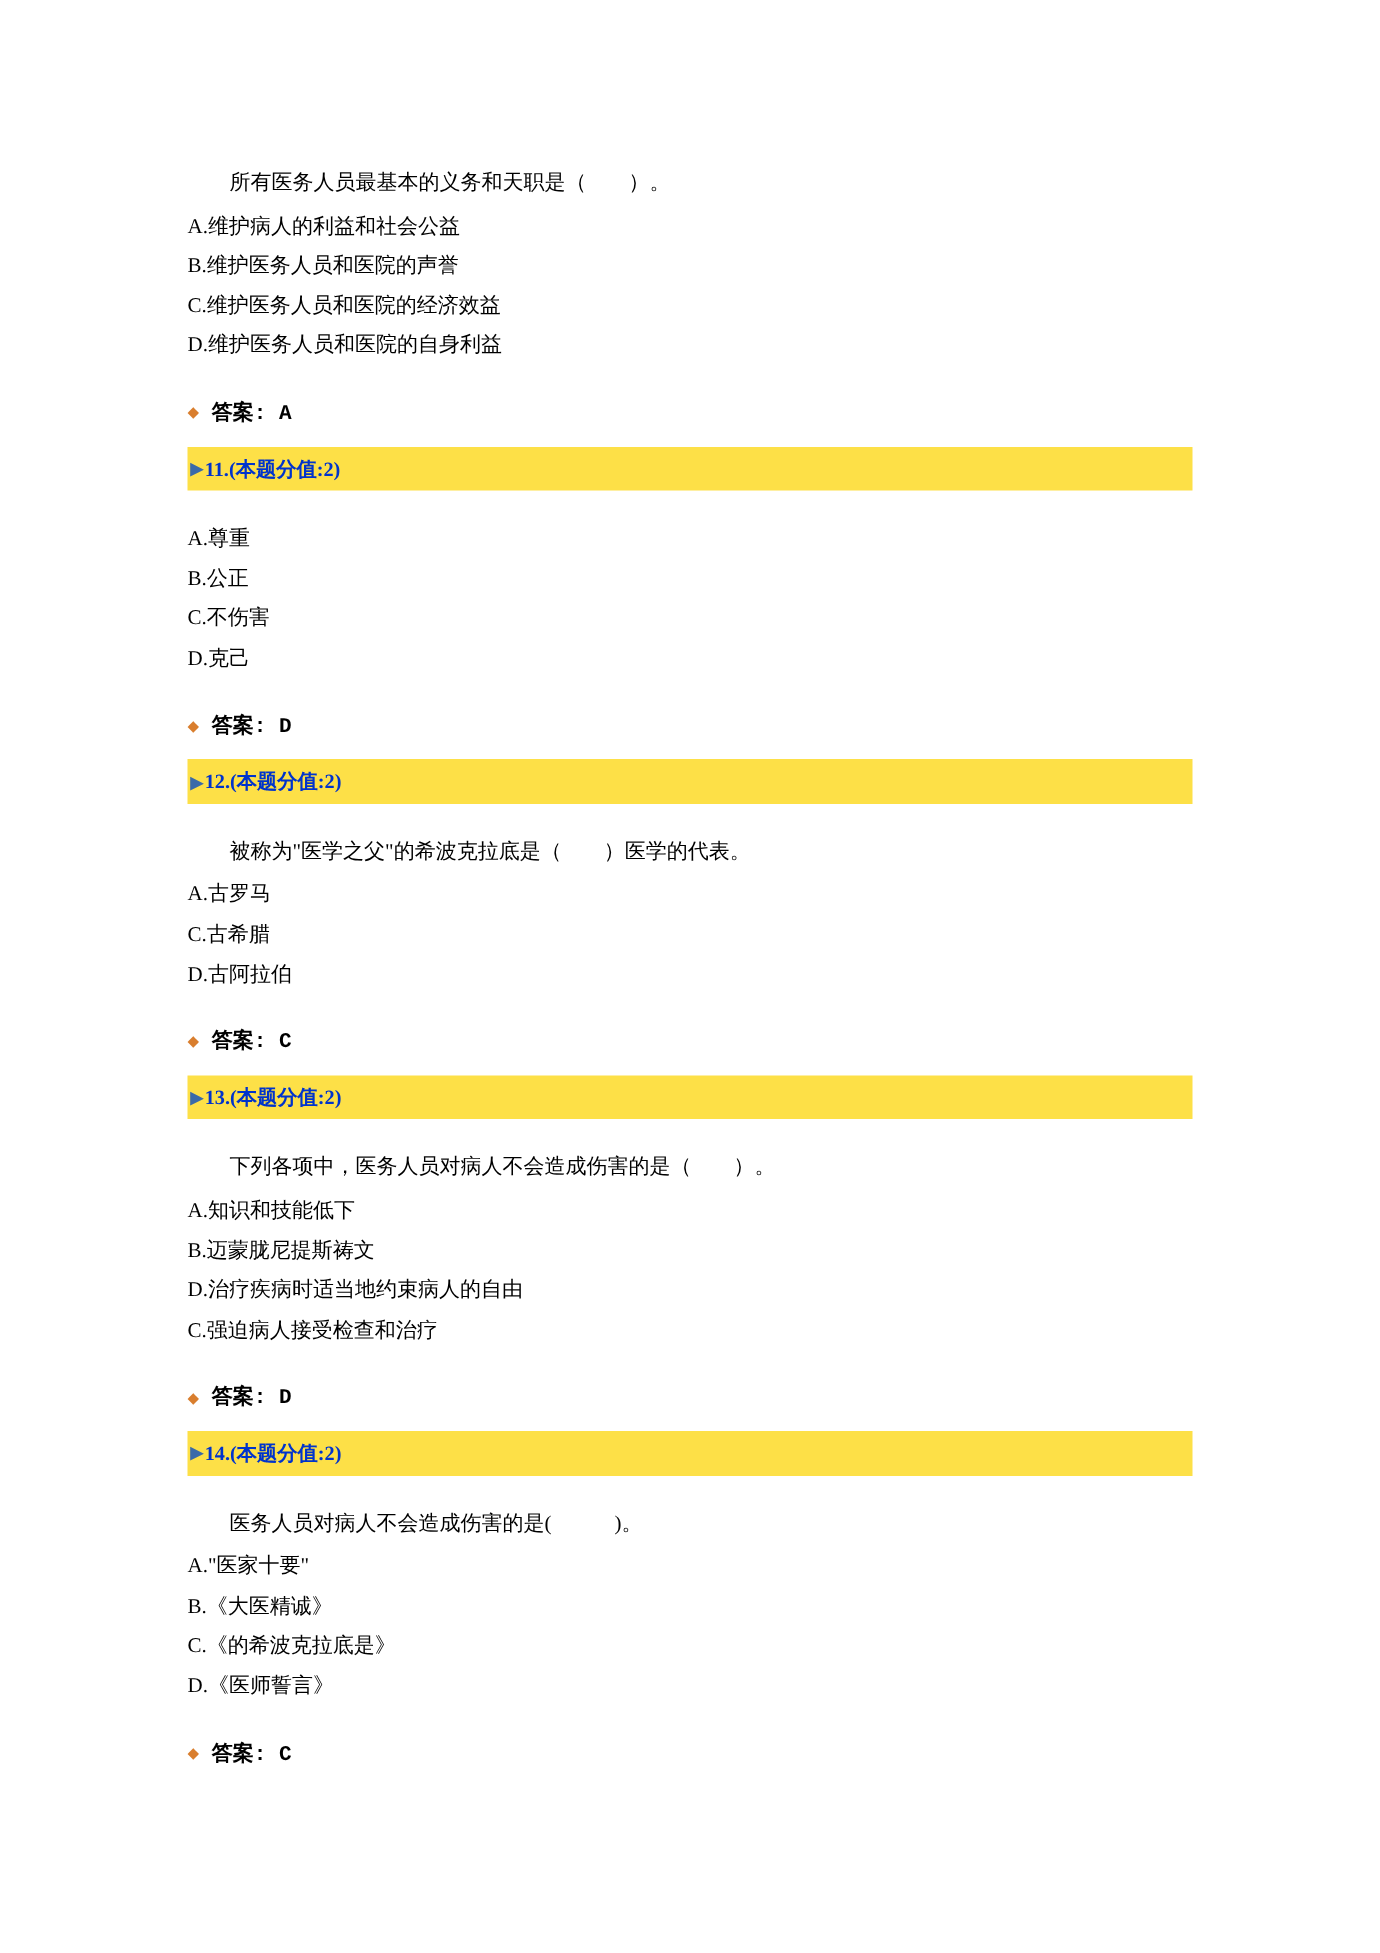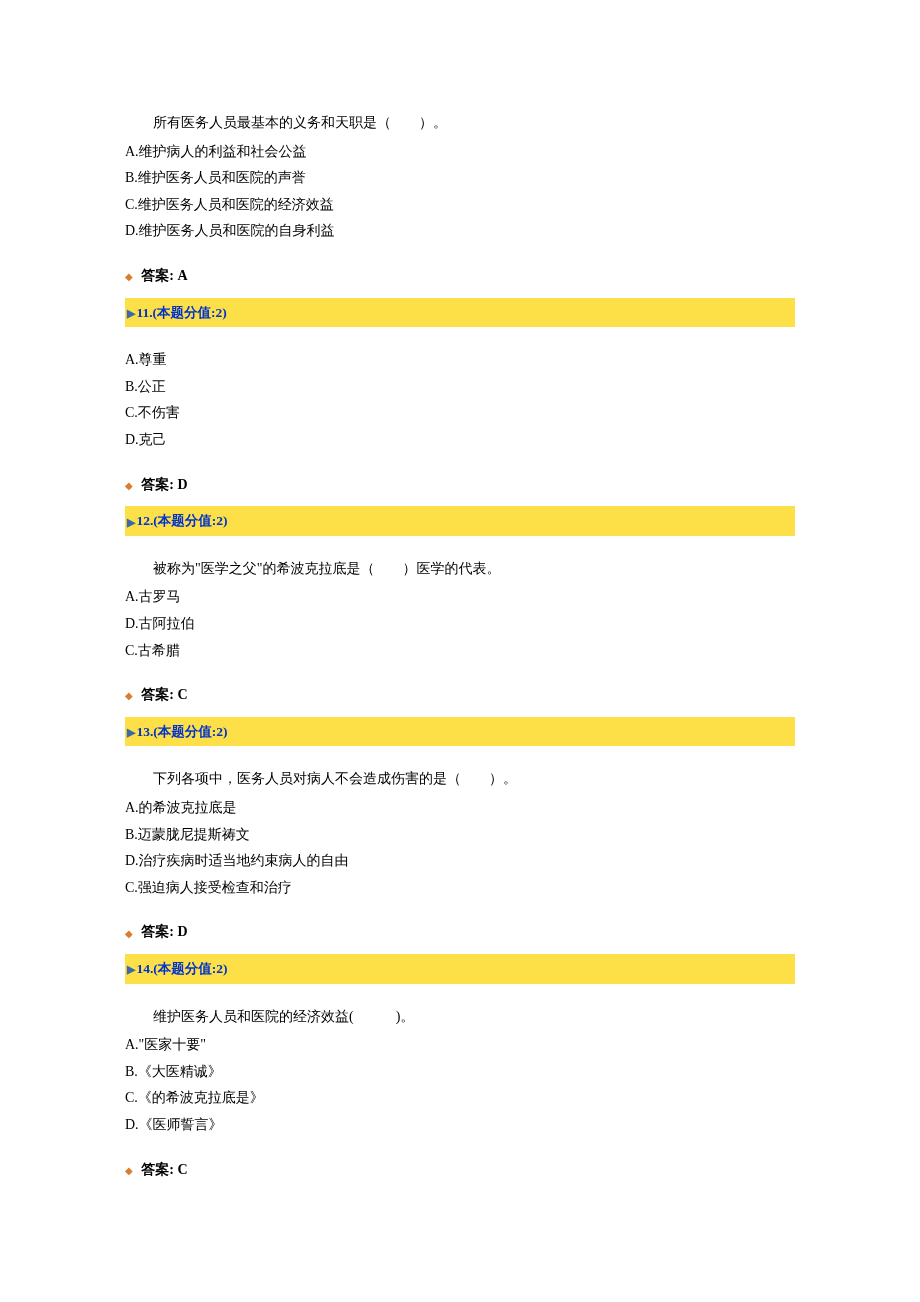--- a/index.html
+++ b/index.html
@@ -32,20 +32,21 @@
     }
     .answer-line .bullet {
       color: #d97e2e;
       font-size: 10px;
       vertical-align: middle;
       display: inline-block;
       margin-right: 5px;
     }
     .answer-text {
       font-weight: bold;
+      font-family: Liberation Mono, monospace;
     }
     .question-header {
       background: #fde047;
       padding: 2px 2px;
       margin-bottom: 20px;
       color: #0033cc;
       font-weight: bold;
       font-size: 13.5px;
     }
     .arrow-icon {
@@ -83,48 +84,48 @@
     <span class="answer-text">答案: </span><span class="answer-text">D</span>
   </div>
 </div>
 <div class="question-header">
   <span class="arrow-icon">▶</span><span>12.(本题分值:2)</span>
 </div>
 
 <div class="question-block">
   <div class="question-text">被称为"医学之父"的希波克拉底是（　　）医学的代表。</div>
   <div class="option">A.古罗马</div>
+  <div class="option">C.古希腊</div>
   <div class="option">D.古阿拉伯</div>
-  <div class="option">C.古希腊</div>
   <div class="answer-line">
     <span class="bullet">◆</span>
     <span class="answer-text">答案: </span><span class="answer-text">C</span>
   </div>
 </div>
 <div class="question-header">
   <span class="arrow-icon">▶</span><span>13.(本题分值:2)</span>
 </div>
 
 <div class="question-block">
   <div class="question-text">下列各项中，医务人员对病人不会造成伤害的是（　　）。</div>
-  <div class="option">A.的希波克拉底是</div>
+  <div class="option">A.知识和技能低下</div>
   <div class="option">B.迈蒙胧尼提斯祷文</div>
   <div class="option">D.治疗疾病时适当地约束病人的自由</div>
   <div class="option">C.强迫病人接受检查和治疗</div>
   <div class="answer-line">
     <span class="bullet">◆</span>
     <span class="answer-text">答案: </span><span class="answer-text">D</span>
   </div>
 </div>
 <div class="question-header">
   <span class="arrow-icon">▶</span><span>14.(本题分值:2)</span>
 </div>
 
 <div class="question-block">
-  <div class="question-text">维护医务人员和医院的经济效益(　　　)。</div>
+  <div class="question-text">医务人员对病人不会造成伤害的是(　　　)。</div>
   <div class="option">A."医家十要"</div>
   <div class="option">B.《大医精诚》</div>
   <div class="option">C.《的希波克拉底是》</div>
   <div class="option">D.《医师誓言》</div>
   <div class="answer-line">
     <span class="bullet">◆</span>
     <span class="answer-text">答案: </span><span class="answer-text">C</span>
   </div>
 </div>
 

